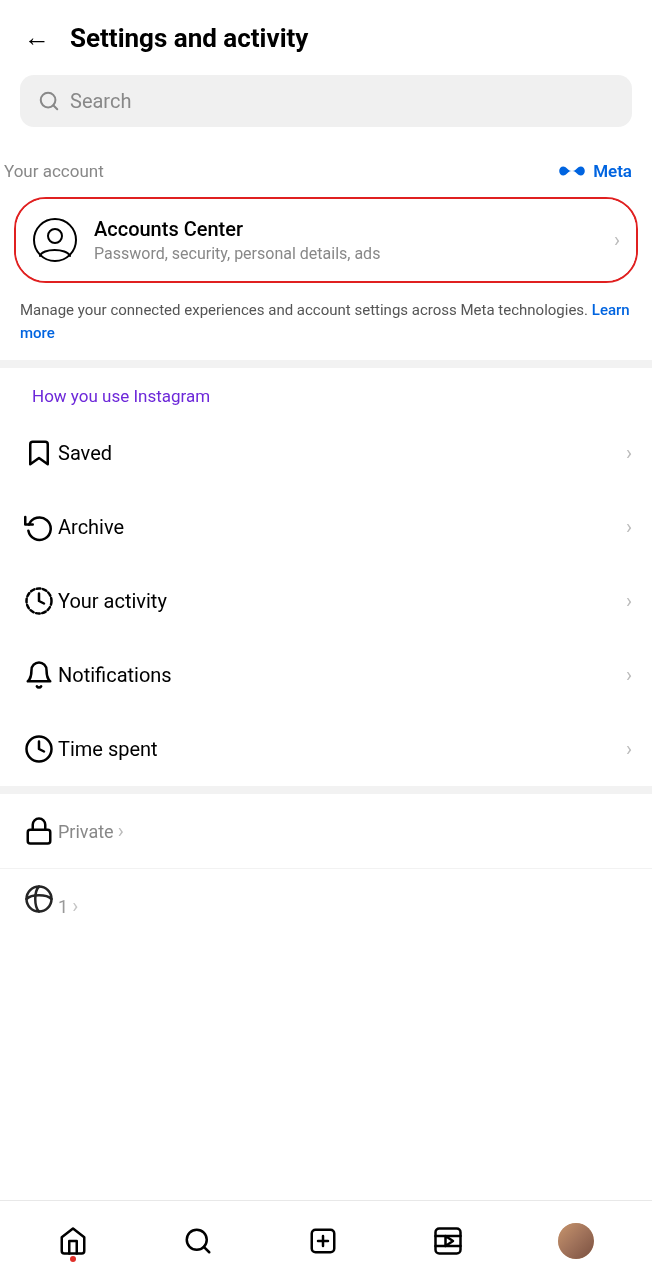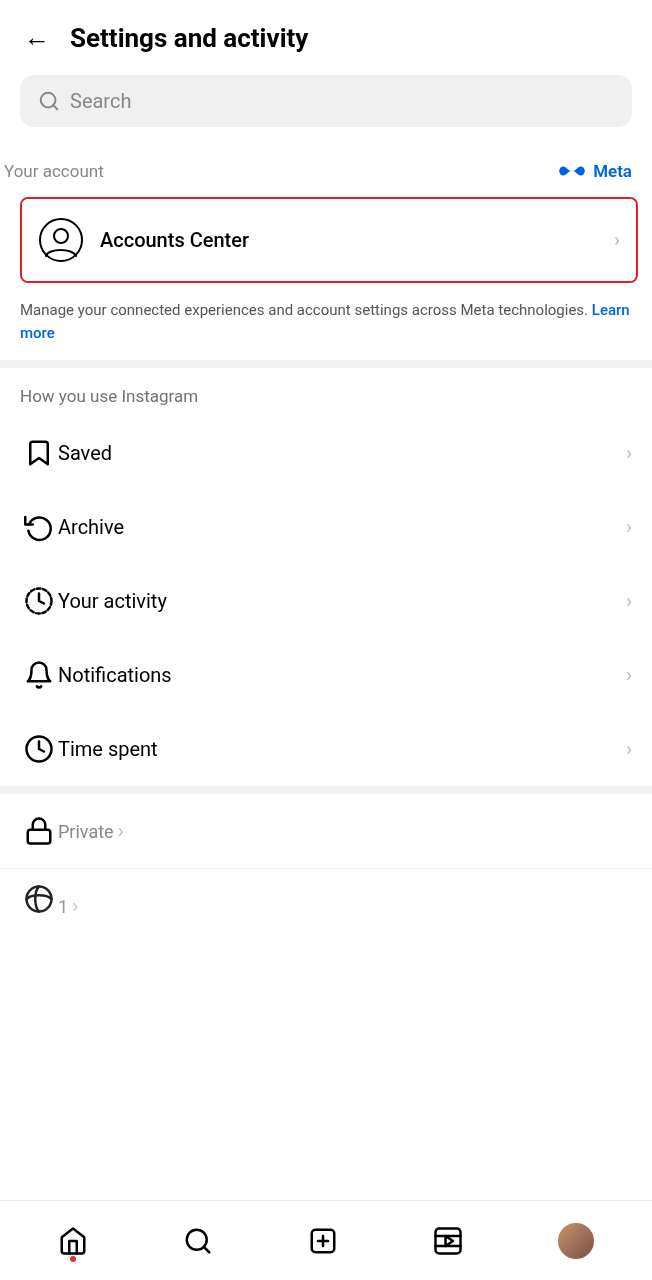--- a/index.html
+++ b/index.html
@@ -67,23 +67,23 @@
       display: flex;
       align-items: center;
       gap: 5px;
       color: #0064e0;
       font-size: 17px;
       font-weight: 600;
     }
 
     
     .accounts-center-wrapper {
-      margin: 6px 14px 6px 20px;
+      margin: 6px 14px 6px 14px;
       border: 2.5px solid #e02020;
-      border-radius: 8px;
+      border-radius: 32px;
       overflow: hidden;
     }
     .accounts-center-item {
       display: flex;
       align-items: center;
       padding: 18px 16px;
       background: #fff;
       gap: 16px;
       cursor: pointer;
     }
@@ -130,21 +130,22 @@
     .divider {
       height: 8px;
       background: #f2f2f2;
       margin: 0;
     }
 
     
     .section-heading {
       padding: 18px 20px 10px 20px;
       font-size: 17px;
-      color: #737373;
+      color: #6d28d9;
+      margin-left: 12px;
     }
 
     
     .menu-item {
       display: flex;
       align-items: center;
       padding: 18px 20px;
       cursor: pointer;
     }
     .menu-item-icon {
@@ -266,20 +267,21 @@
     <div class="accounts-center-item">
       <div class="accounts-center-icon">
         <svg width="44" height="44" viewBox="0 0 44 44" fill="none">
           <circle cx="22" cy="22" r="21" stroke="#000" stroke-width="2"></circle>
           <circle cx="22" cy="18" r="7" stroke="#000" stroke-width="2"></circle>
           <path d="M7 38 C9 30, 34 30, 37 38" stroke="#000" stroke-width="2" stroke-linecap="round"></path>
         </svg>
       </div>
       <div class="accounts-center-text">
         <div class="accounts-center-title">Accounts Center</div>
+        <div class="accounts-center-sub">Password, security, personal details, ads</div>
       </div>
       <span class="chevron">›</span>
     </div>
   </div>
 
   <div class="description-text">
     <span>Manage your connected experiences and account settings across Meta technologies.</span>
     <span> </span><span class="learn-more">Learn more</span>
   </div>
 

